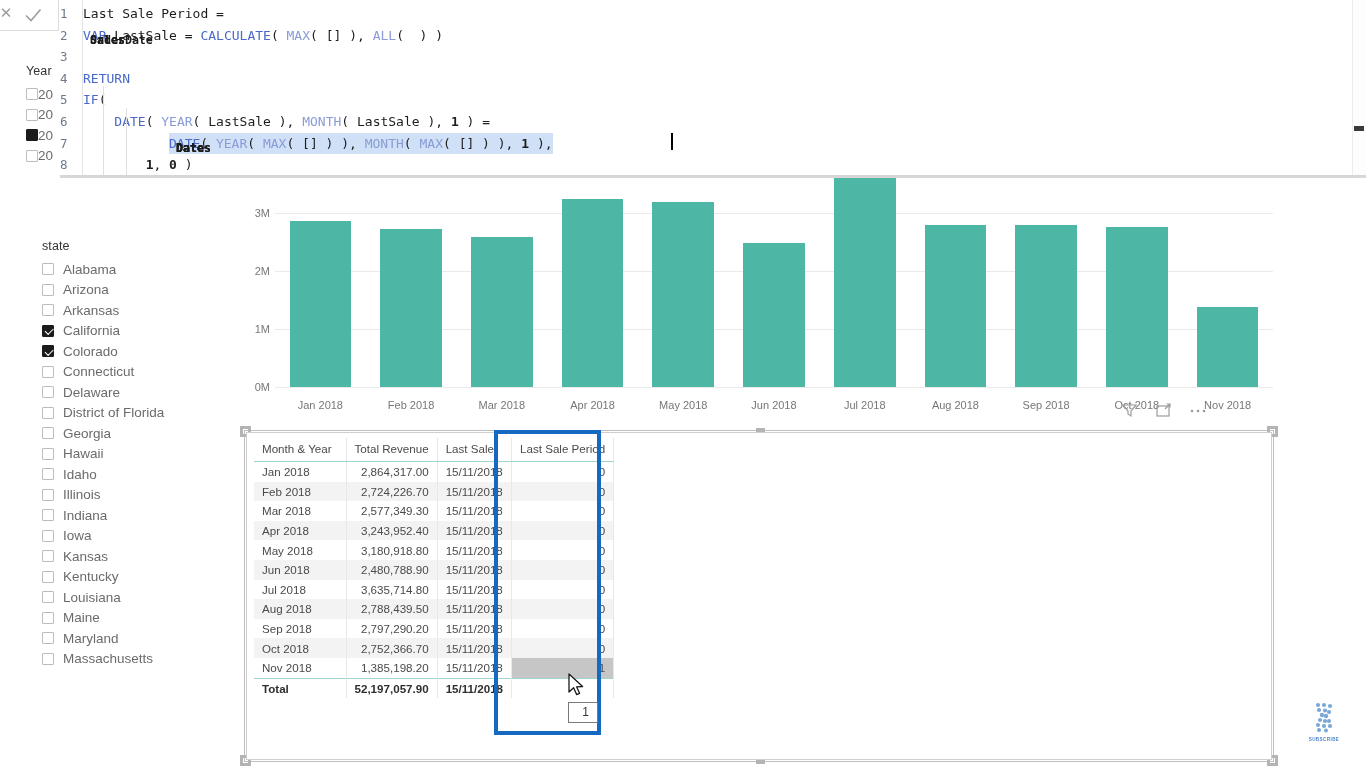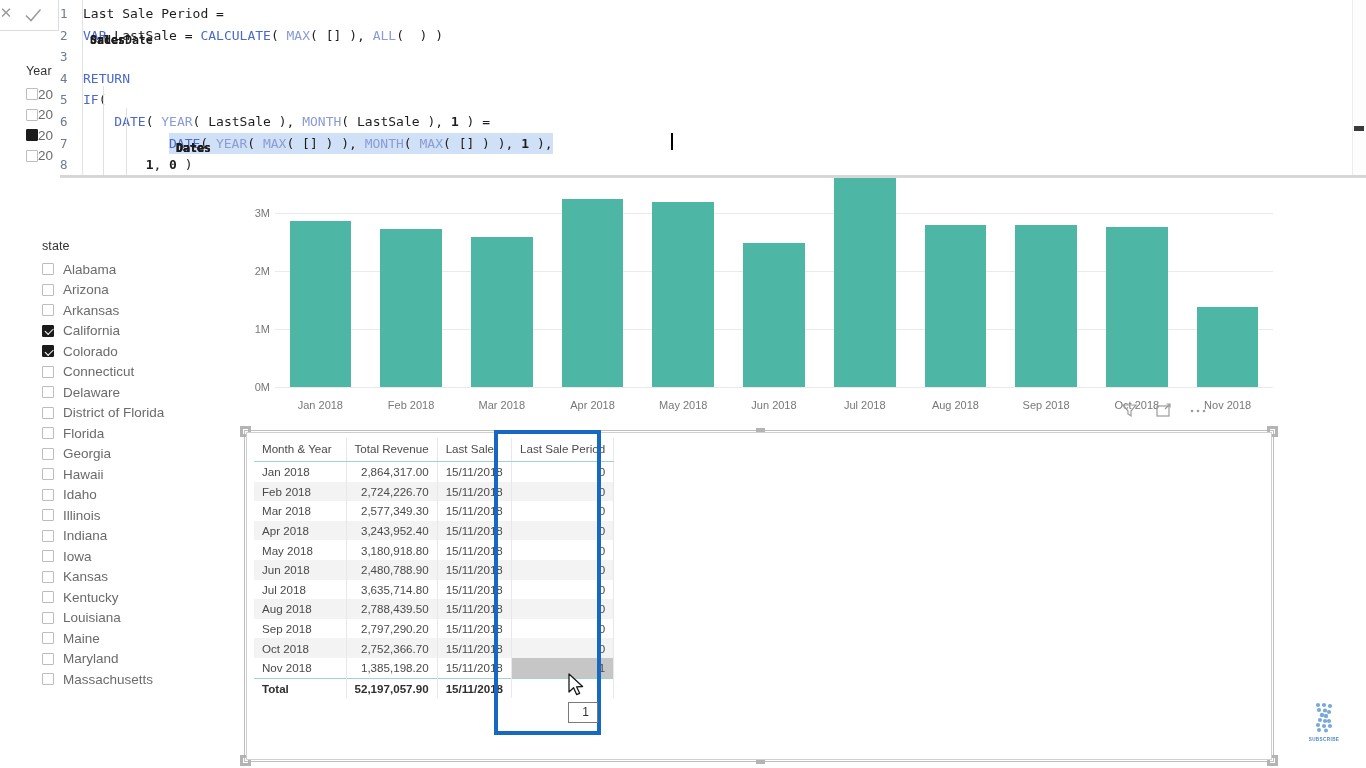--- a/index.html
+++ b/index.html
@@ -238,24 +238,20 @@
           <span class="cbox"></span>
           <span class="lbl">Connecticut</span>
         </div>
         <div class="state-row">
           <span class="cbox"></span>
           <span class="lbl">Delaware</span>
         </div>
         <div class="state-row">
           <span class="cbox"></span>
           <span class="lbl">District of Florida</span>
-        </div>
-        <div class="state-row">
-          <span class="cbox"></span>
-          <span class="lbl">Florida</span>
         </div>
         <div class="state-row">
           <span class="cbox"></span>
           <span class="lbl">Georgia</span>
         </div>
         <div class="state-row">
           <span class="cbox"></span>
           <span class="lbl">Hawaii</span>
         </div>
         <div class="state-row">

